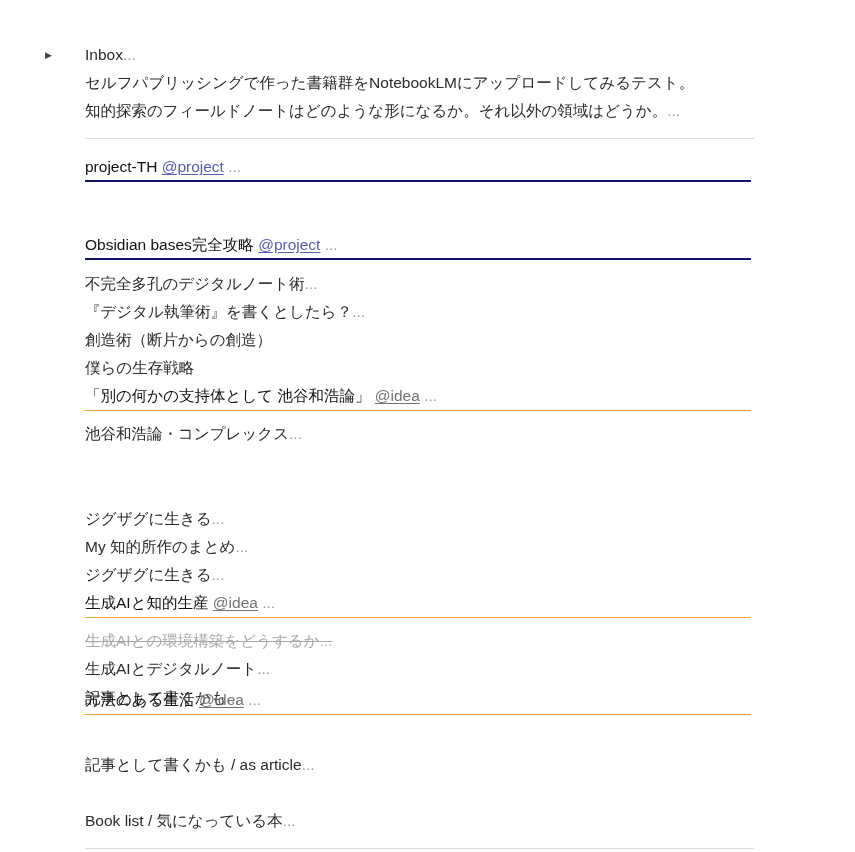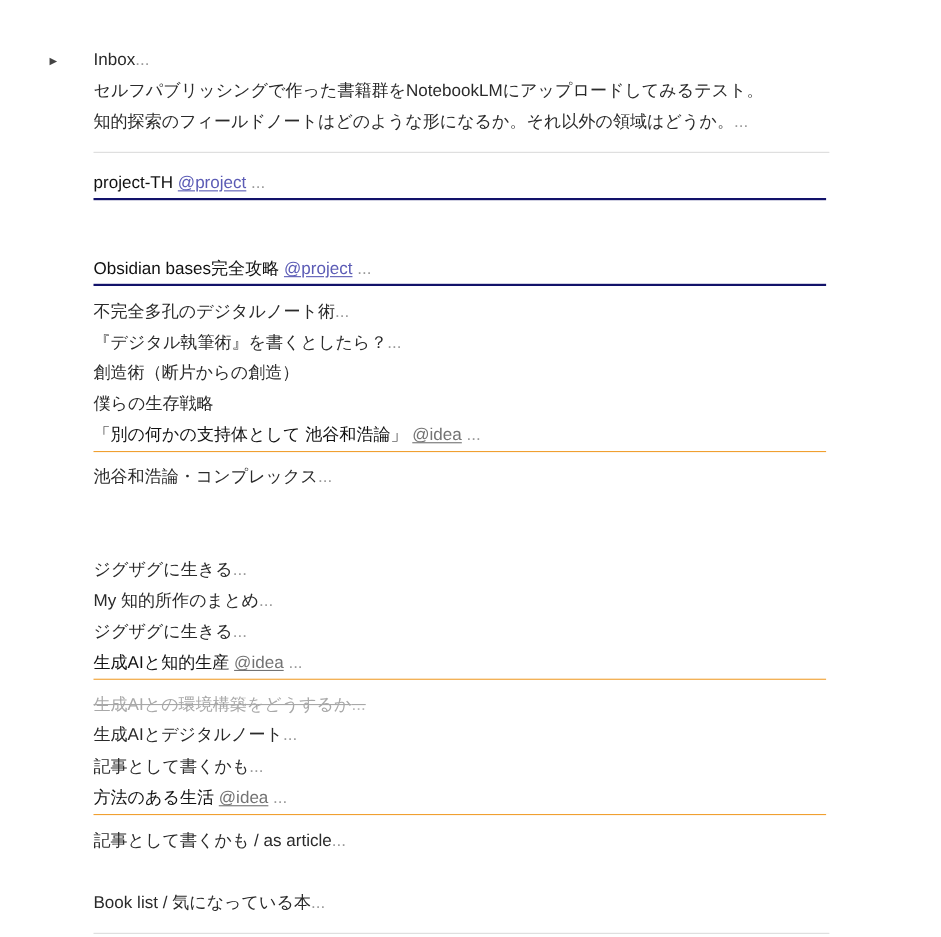--- a/index.html
+++ b/index.html
@@ -64,19 +64,19 @@
   <div class="row" style="top:420px"><span>池谷和浩論・コンプレックス</span><span class="ell">...</span></div>
 
   <div class="row" style="top:505px"><span>ジグザグに生きる</span><span class="ell">...</span></div>
   <div class="row" style="top:533px"><span>My 知的所作のまとめ</span><span class="ell">...</span></div>
   <div class="row" style="top:561px"><span>ジグザグに生きる</span><span class="ell">...</span></div>
   <div class="row idea" style="top:589px"><span>生成AIと知的生産 </span><span class="tag">@idea</span><span class="ell"> ...</span></div>
 
   <div class="row done" style="top:627px"><span>生成AIとの環境構築をどうするか</span><span class="ell">...</span></div>
   <div class="row" style="top:655px"><span>生成AIとデジタルノート</span><span class="ell">...</span></div>
   <div class="row" style="top:684px"><span>記事として書くかも</span><span class="ell">...</span></div>
-  <div class="row idea" style="top:712px"><span>方法のある生活 </span><span class="tag">@idea</span><span class="ell"> ...</span></div>
+  <div class="row idea" style="top:686px"><span>方法のある生活 </span><span class="tag">@idea</span><span class="ell"> ...</span></div>
 
   <div class="row" style="top:751px"><span>記事として書くかも / as article</span><span class="ell">...</span></div>
   <div class="row" style="top:807px"><span>Book list /  気になっている本</span><span class="ell">...</span></div>
 
   <div class="sep" style="top:848px"></div>
 </div>
 
 </body></html>

